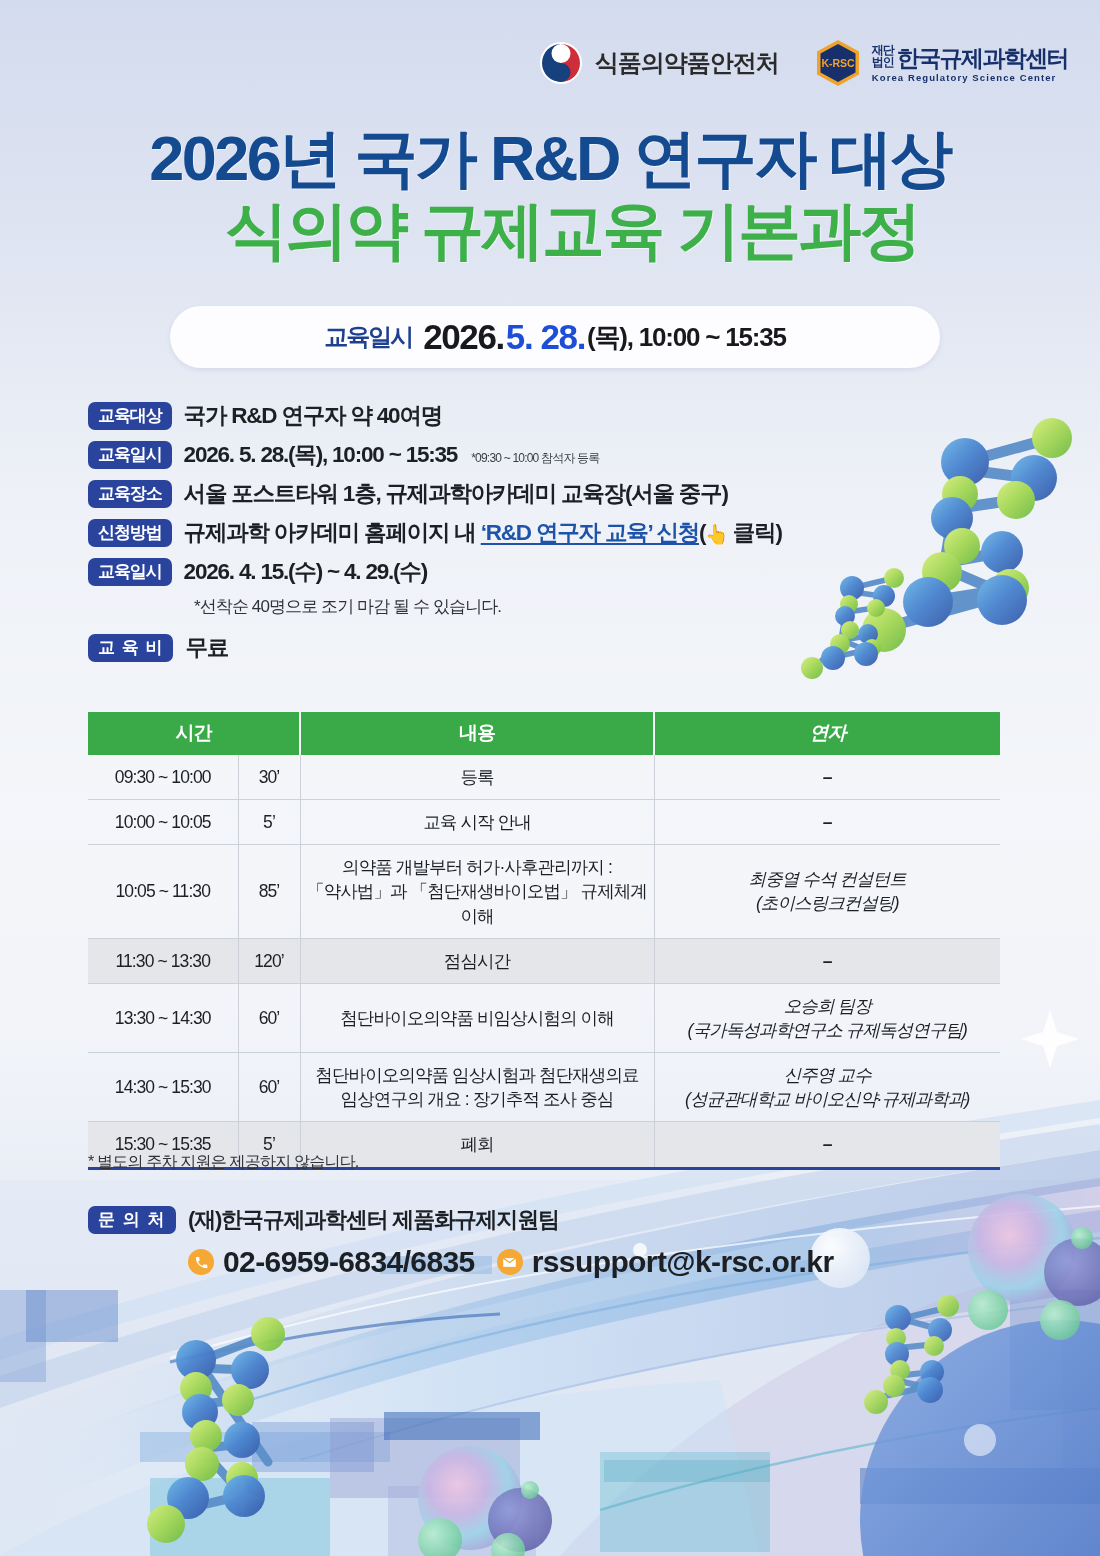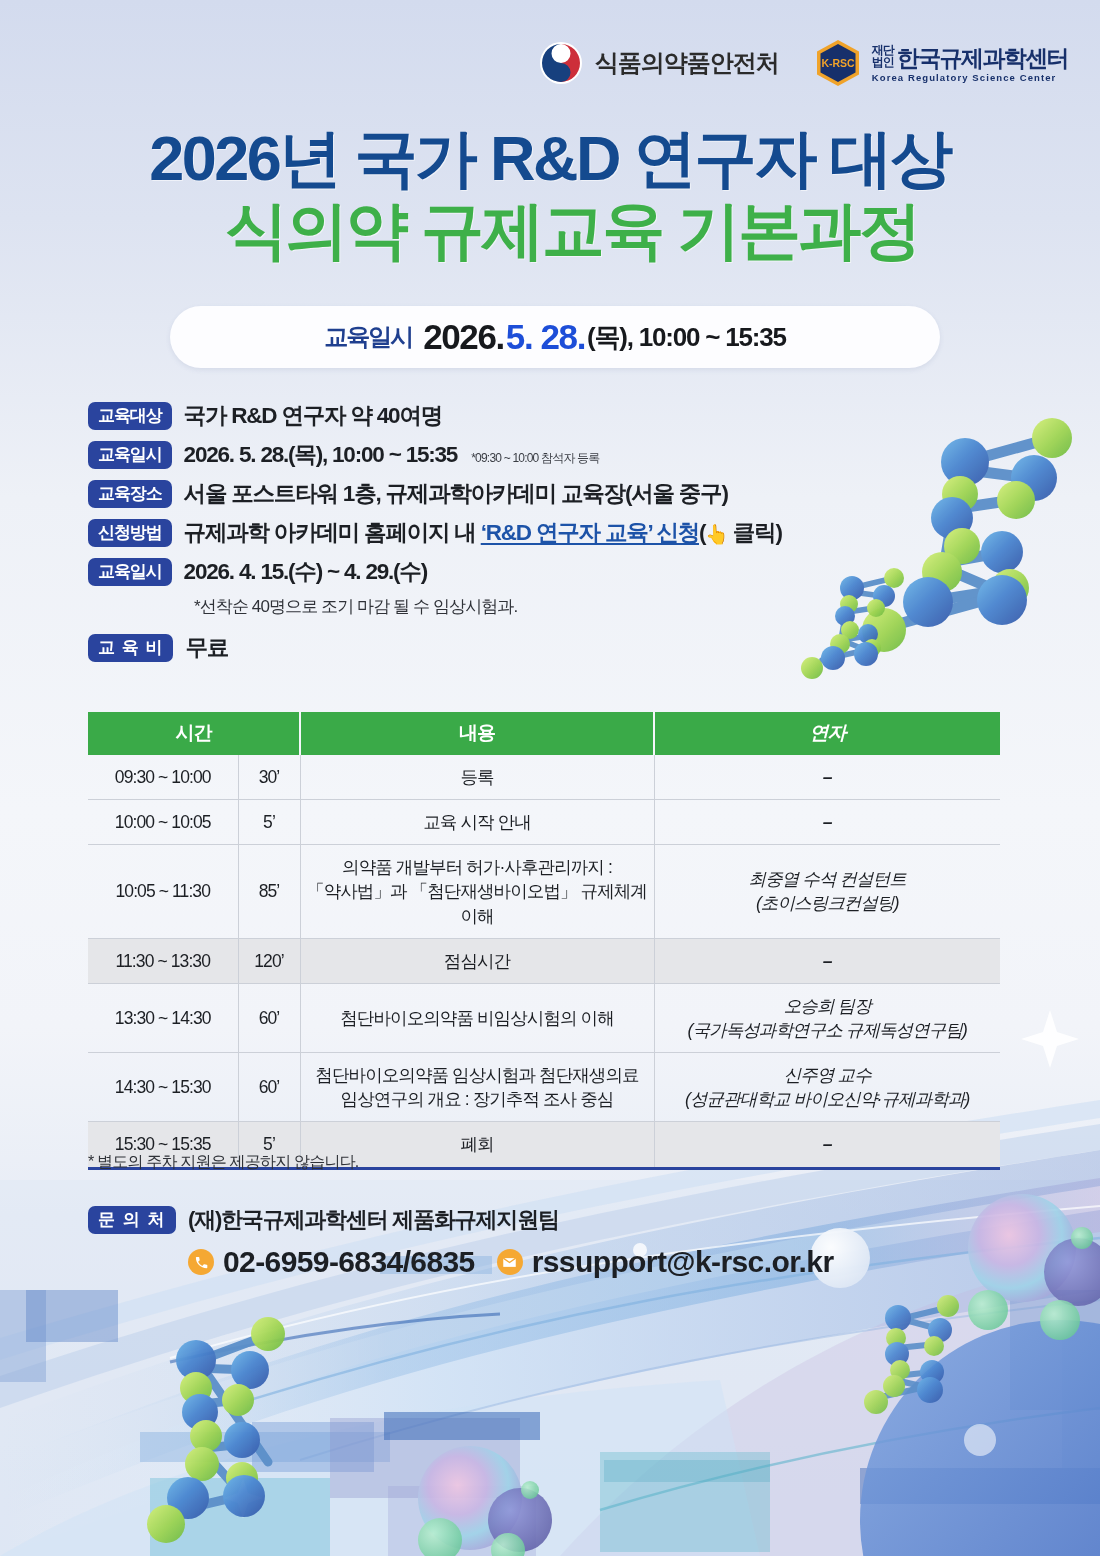--- a/index.html
+++ b/index.html
@@ -443,21 +443,21 @@
 
     <div class="irow">
       <span class="badge">신청방법</span>
       <span class="ival"><span>규제과학 아카데미 홈페이지 내 </span><a class="lnk" href="#">‘R&amp;D 연구자 교육’ 신청</a><span>(</span><span class="hand">👆</span><span> 클릭)</span></span>
     </div>
 
     <div class="irow">
       <span class="badge">교육일시</span>
       <span class="ival">2026. 4. 15.(수) ~ 4. 29.(수)</span>
     </div>
-    <div class="note">*선착순 40명으로 조기 마감 될 수 임상시험과.</div>
+    <div class="note">*선착순 40명으로 조기 마감 될 수 있습니다.</div>
 
     <div class="irow fee">
       <span class="badge fee">교 육 비</span>
       <span class="ival">무료</span>
     </div>
   </div>
 
   <table class="sched">
     <thead>
       <tr>

